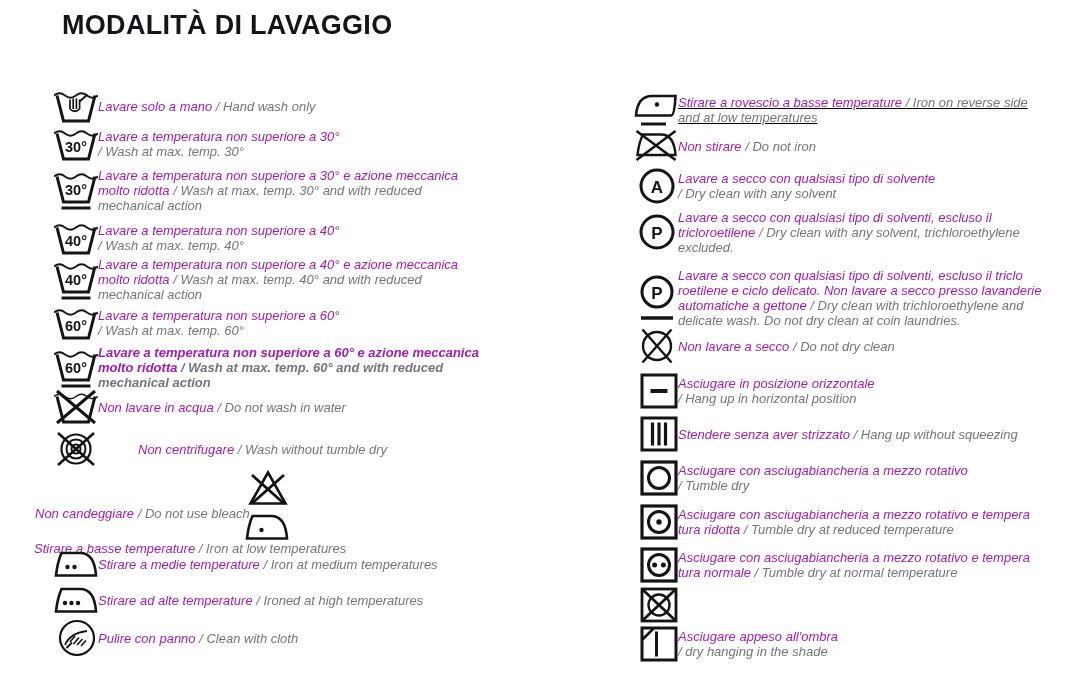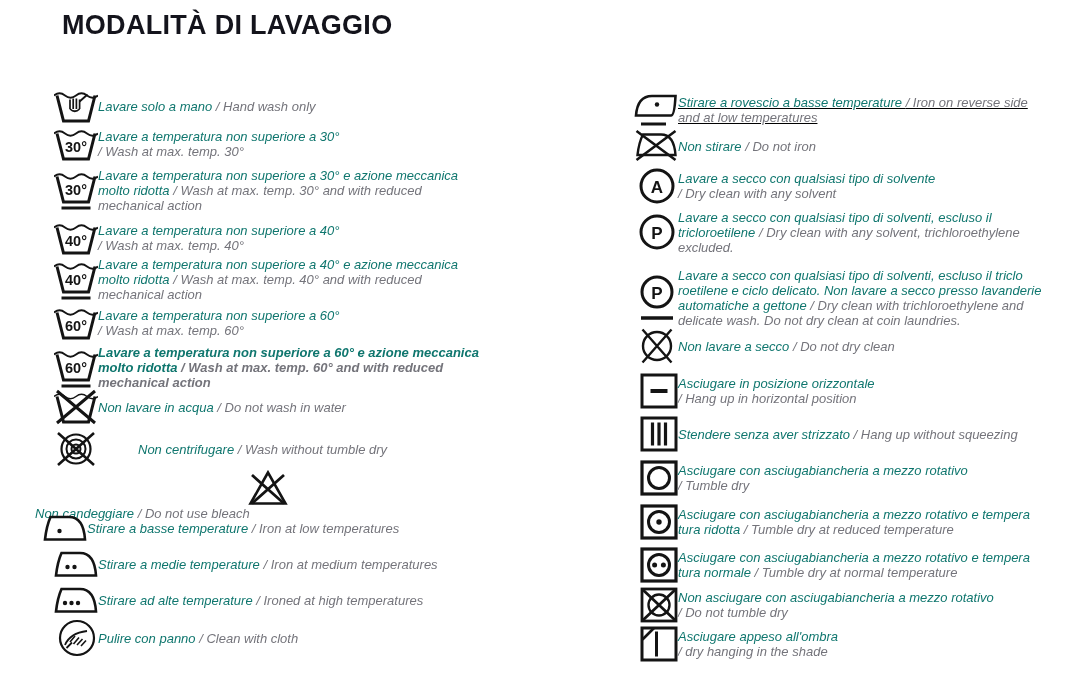--- a/index.html
+++ b/index.html
@@ -5,21 +5,21 @@
   html,body{margin:0;padding:0;background:#ffffff;}
   #page{position:relative;width:1090px;height:692px;background:#ffffff;overflow:hidden;
         font-family:"Liberation Sans",sans-serif;}
   #page-title{position:absolute;left:62px;top:10px;margin:0;
         font-size:27px;font-weight:bold;letter-spacing:0.3px;color:#14141c;
         font-family:"Liberation Sans",sans-serif;}
   .row{position:absolute;display:flex;align-items:center;}
   .iconbox{display:flex;align-items:center;justify-content:flex-end;flex-shrink:0;}
   .iconbox svg{display:block;}
   .txt{font-style:italic;font-size:13px;line-height:15px;white-space:pre;}
-  .it{color:#0f766e;}
+  .it{color:#a21caf;}
   .en{color:#74747b;}
 </style>
 </head>
 <body>
 
 <div id="page">
   <h1 id="page-title">MODALITÀ DI LAVAGGIO</h1>
   <div id="col-left">
       <div class="row" style="left: 35px; top: 88px; height: 36px;">
         <span class="iconbox" style="width: 63px;">
@@ -135,21 +135,21 @@
       </div>
       <div class="row" style="left: 35px; top: 470px; height: 34px; flex-direction: column;">
         <span class="iconbox" style="width: 63px;">
           <svg width="44" height="36" viewBox="0 0 44 36">
       <path d="M22 2.5 L4.5 33.5 H39.5 Z" stroke="#141414" fill="none" stroke-width="2.6"></path>
       <path d="M6 5 L38 33.5 M38 5 L6 33.5" stroke="#141414" fill="none" stroke-width="2.8"></path>
           </svg>
         </span>
         <div class="txt" style="width: 447px;"><span class="it">Non candeggiare</span> <span class="en">/ Do not use bleach</span></div>
       </div>
-      <div class="row" style="left: 24px; top: 513px; height: 30px;">
+      <div class="row" style="left: 34px; top: 513px; height: 30px; flex-direction: column;">
         <span class="iconbox" style="width: 63px;">
           <svg width="44" height="28" viewBox="0 0 44 28">
   <path d="M7.5 3 H26 Q40.5 3 42 25.5 H2 Q3.5 12 7.5 3 Z" stroke="#141414" fill="none" stroke-width="2.6"></path>
   <circle cx="16.5" cy="17" r="2.2" fill="#141414"></circle>
           </svg>
         </span>
         <div class="txt" style="width: 447px;"><span class="it">Stirare a basse temperature</span> <span class="en">/ Iron at low temperatures</span></div>
       </div>
       <div class="row" style="left: 35px; top: 549px; height: 30px;">
         <span class="iconbox" style="width: 63px;">
@@ -301,22 +301,20 @@
 tura normale</span> <span class="en">/ Tumble dry at normal temperature</span></div>
       </div>
       <div class="row" style="left: 612px; top: 587px; height: 36px;">
         <span class="iconbox" style="width: 66px;">
           <svg width="38" height="36" viewBox="0 0 38 36">
   <rect x="2" y="2" width="34" height="32" stroke="#141414" fill="none" stroke-width="2.8"></rect>
             <circle cx="19" cy="18" r="10.5" stroke="#141414" fill="none" stroke-width="2.4"></circle>
       <path d="M2 2 L36 34 M36 2 L2 34" stroke="#141414" fill="none" stroke-width="2.8"></path>
           </svg>
         </span>
-        <div class="txt" style="width: 400px;"><span class="it">Non asciugare con asciugabiancheria a mezzo rotativo</span> <span class="en">
-/ Do not tumble dry</span></div>
       </div>
       <div class="row" style="left: 612px; top: 626px; height: 36px;">
         <span class="iconbox" style="width: 66px;">
           <svg width="38" height="36" viewBox="0 0 38 36">
   <rect x="2" y="2" width="34" height="32" stroke="#141414" fill="none" stroke-width="3"></rect>
             <path d="M2.5 13.5 L14 2" stroke="#141414" fill="none" stroke-width="2.6"></path>
       <path d="M16.5 5.5 V30.5" stroke="#141414" fill="none" stroke-width="3"></path>
           </svg>
         </span>
         <div class="txt" style="width: 400px;"><span class="it">Asciugare appeso all'ombra</span> <span class="en">

